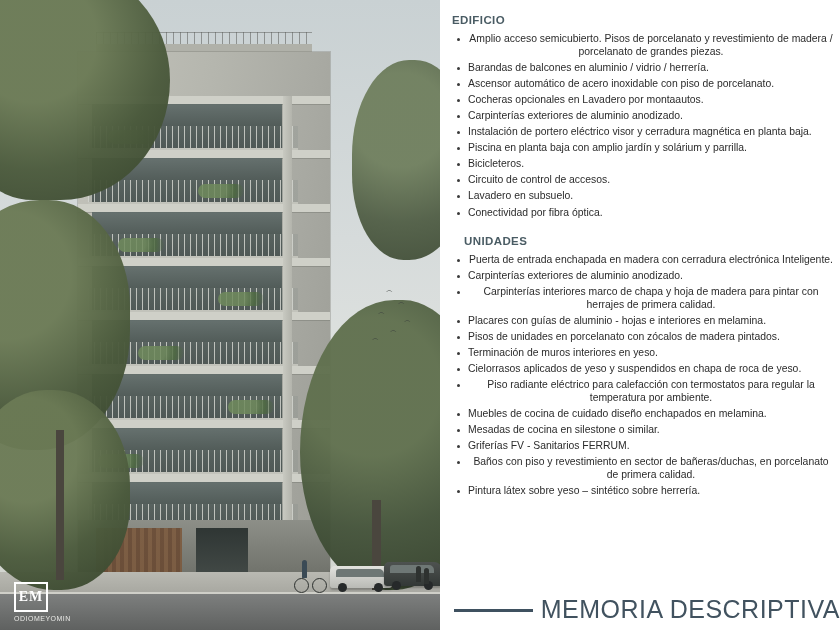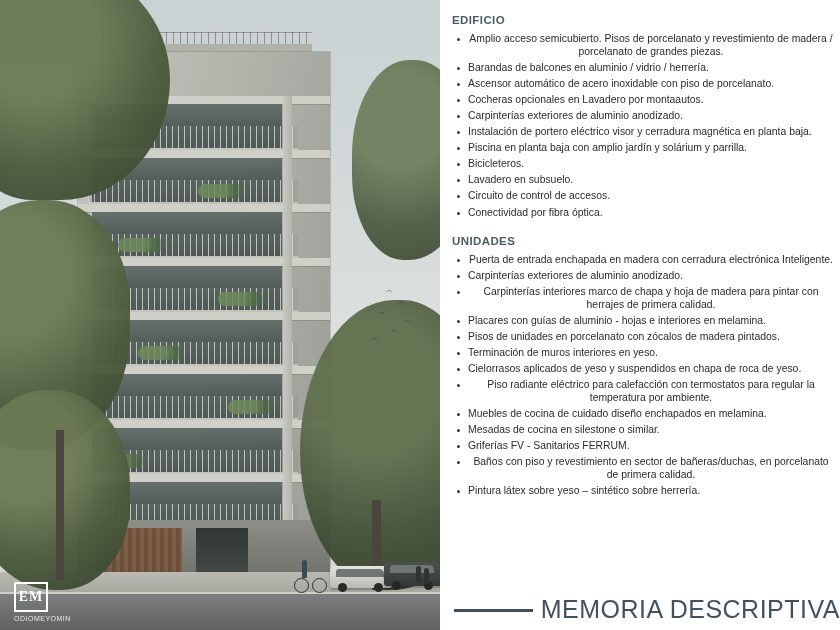--- a/index.html
+++ b/index.html
@@ -270,20 +270,21 @@
   }
   .section-title {
     color: #4a5c64;
     font-size: 11.5px;
     font-weight: bold;
     letter-spacing: .4px;
     margin: 0 0 7px 0;
   }
   .section-title.second {
     margin-top: 16px;
+    margin-left: 12px;
   }
   ul.bullets {
     list-style: none;
     margin: 0;
     padding: 0;
   }
   ul.bullets li {
     position: relative;
     padding-left: 16px;
     margin-bottom: 3.5px;
@@ -452,22 +453,22 @@
     <h2 class="section-title">EDIFICIO</h2>
     <ul class="bullets">
       <li class="wrap">Amplio acceso semicubierto. Pisos de porcelanato y revestimiento de madera / porcelanato de grandes piezas.</li>
       <li>Barandas de balcones en aluminio / vidrio / herrería.</li>
       <li>Ascensor automático de acero inoxidable con piso de porcelanato.</li>
       <li>Cocheras opcionales en Lavadero por montaautos.</li>
       <li>Carpinterías exteriores de aluminio anodizado.</li>
       <li>Instalación de portero eléctrico visor y cerradura magnética en planta baja.</li>
       <li>Piscina en planta baja con amplio jardín y solárium y parrilla.</li>
       <li>Bicicleteros.</li>
+      <li>Circuito de control de accesos.</li>
       <li>Lavadero en subsuelo.</li>
-      <li>Circuito de control de accesos.</li>
       <li>Conectividad por fibra óptica.</li>
     </ul>
 
     <h2 class="section-title second">UNIDADES</h2>
     <ul class="bullets">
       <li class="wrap">Puerta de entrada enchapada en madera con cerradura electrónica Inteligente.</li>
       <li>Carpinterías exteriores de aluminio anodizado.</li>
       <li class="wrap">Carpinterías interiores marco de chapa y hoja de madera para pintar con herrajes de primera calidad.</li>
       <li>Placares con guías de aluminio - hojas e interiores en melamina.</li>
       <li>Pisos de unidades en porcelanato  con zócalos de madera pintados.</li>

